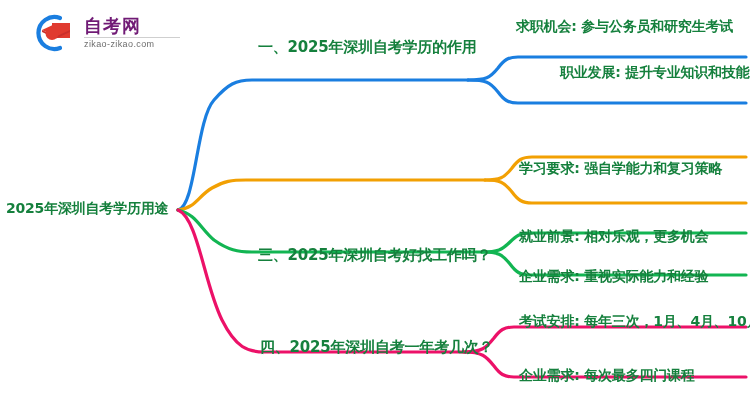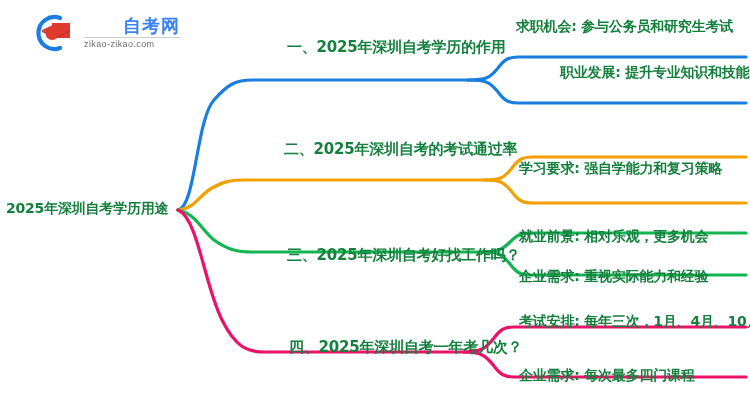--- a/index.html
+++ b/index.html
@@ -14,24 +14,23 @@
 
   
   .logo-wrap{
     position:absolute;left:26px;top:9px;
     width:180px;height:48px;
     display:flex;align-items:center;
   }
   .logo-mark{position:relative;width:52px;height:44px;flex:0 0 52px;}
   .logo-text{margin-left:6px;display:flex;flex-direction:column;justify-content:center;}
   .logo-title{
-    font-size:18px;font-weight:bold;color:#3b82f6;letter-spacing:1px;
+    font-size:18px;font-weight:bold;color:#701a75;letter-spacing:1px;
     line-height:19px;
     font-family:"DejaVu Sans","Liberation Sans",sans-serif;
-    text-align:right;
   }
   .logo-rule{height:1px;background:#cfcfcf;margin:2px 0 1px 0;width:96px;}
   .logo-sub{
     font-size:9px;color:#6d6d6d;letter-spacing:.4px;line-height:11px;
     font-family:"Liberation Sans",sans-serif;
   }
 
   
   .node{
     position:absolute;
@@ -40,21 +39,20 @@
     white-space:nowrap;
   }
   .root-node{
     font-size:14px;font-weight:bold;
     left:6px;top:200px;
     letter-spacing:-0.2px;
   }
   .branch-node{
     font-size:15px;font-weight:bold;
     letter-spacing:-0.2px;
-    margin-left:29px;
   }
   .leaf-node{
     font-size:14px;font-weight:bold;
     letter-spacing:-0.2px;
   }
   .b1{left:258px;top:38px;}
   .b2{left:255px;top:140px;}
   .b3{left:258px;top:246px;}
   .b4{left:260px;top:338px;}
 
@@ -114,21 +112,20 @@
     <g>
       <path d="M178 210 C 198 218 204 284 222 320 C 236 348 248 352 264 352 L 464 352" fill="none" stroke="#ec1168" stroke-width="3.2" stroke-linecap="round"></path>
       <path d="M464 352 C 482 352 486 348 494 338 C 500 330 504 327 514 327 L 746 327" fill="none" stroke="#ec1168" stroke-width="3.2" stroke-linecap="round"></path>
       <path d="M464 352 C 482 352 486 356 494 366 C 500 374 504 377 514 377 L 746 377" fill="none" stroke="#ec1168" stroke-width="3.2" stroke-linecap="round"></path>
     </g>
   </svg>
 
   <div class="node root-node">2025年深圳自考学历用途</div>
 
   <div class="node branch-node b1">一、2025年深圳自考学历的作用</div>
-  <div class="node branch-node b2">二、2025年深圳自考的考试通过率</div>
   <div class="node branch-node b3">三、2025年深圳自考好找工作吗？</div>
   <div class="node branch-node b4">四、2025年深圳自考一年考几次？</div>
 
   <div class="node leaf-node l1">求职机会: 参与公务员和研究生考试</div>
   <div class="node leaf-node l2">职业发展: 提升专业知识和技能</div>
 
   <div class="node leaf-node l4">学习要求: 强自学能力和复习策略</div>
 
   <div class="node leaf-node l5">就业前景: 相对乐观，更多机会</div>
   <div class="node leaf-node l6">企业需求: 重视实际能力和经验</div>

